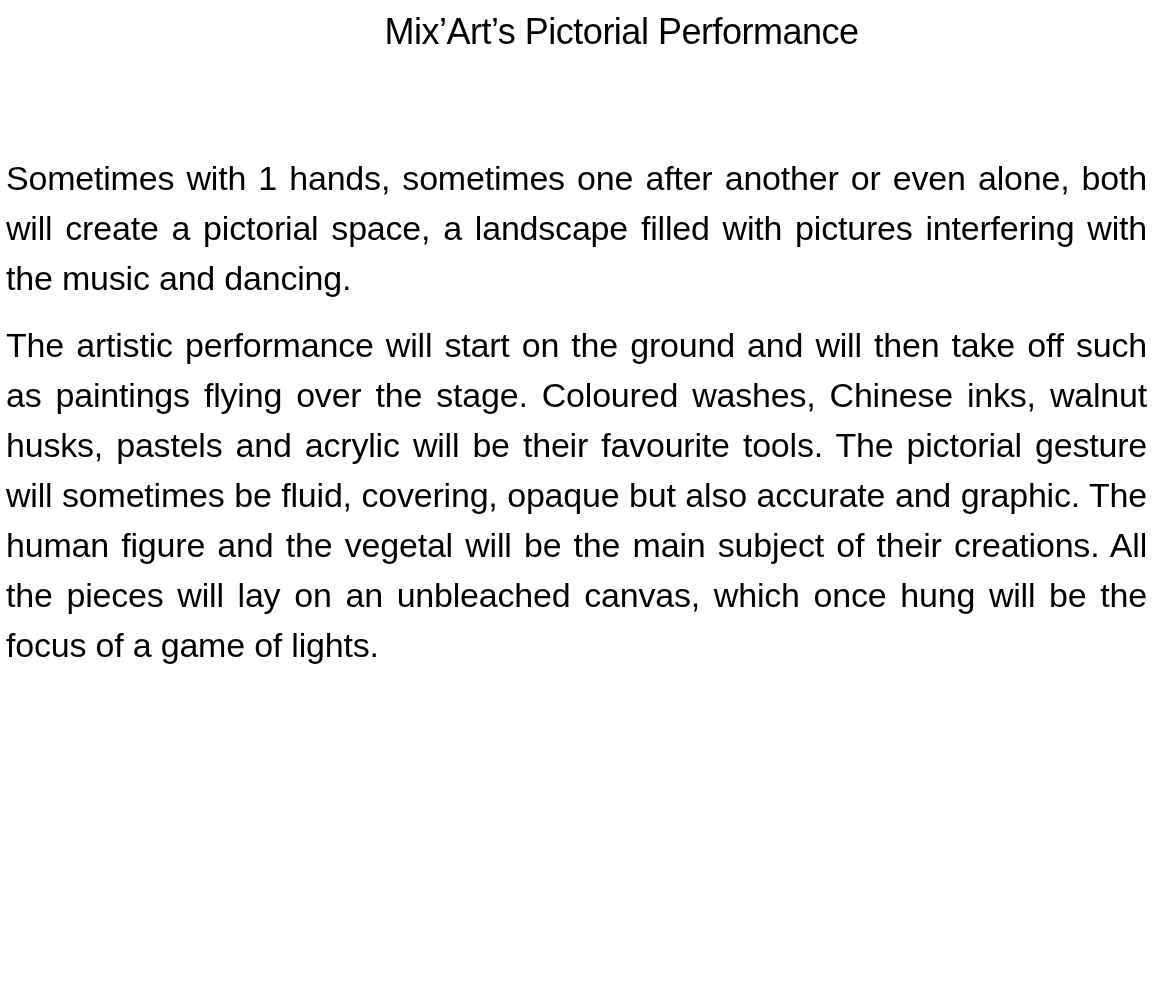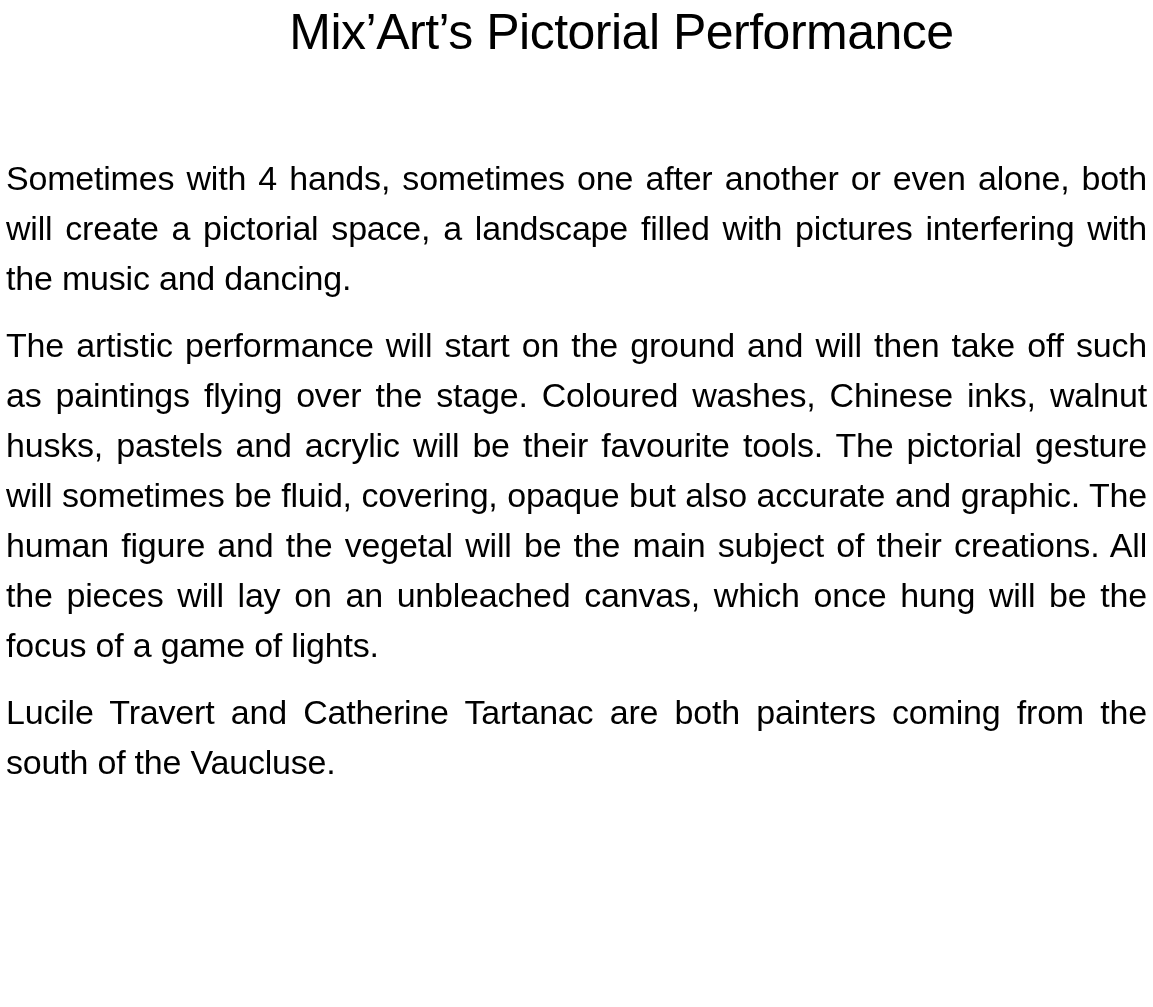--- a/index.html
+++ b/index.html
@@ -14,21 +14,21 @@
     box-sizing: border-box;
     background: #ffffff;
     color: #000000;
     padding: 2px 6px 0 6px;
     overflow: hidden;
     font-family: "Liberation Sans", sans-serif;
   }
   .doc-title {
     margin: 2px 0 93px 0;
     padding-left: 90px;           
-    font-size: 50px;
+    font-size: 36px;
     line-height: 56px;
     font-weight: 400;
     text-align: center;
     white-space: nowrap;
     letter-spacing: -0.5px;
   }
   .doc-body p {
     margin: 0 0 17px 0;
     font-size: 34px;
     line-height: 50px;
@@ -40,17 +40,16 @@
   .doc-body p:last-child {
     margin-bottom: 0;
   }
 </style>
 </head>
 <body>
 
 <div class="page">
   <h1 class="doc-title">Mix’Art’s Pictorial Performance</h1>
   <div class="doc-body">
-      <p>Sometimes with 4 hands, sometimes one after another or even alone, both will create a pictorial space, a landscape filled with pictures interfering with the music and dancing.</p>
+      <p>Sometimes with 1 hands, sometimes one after another or even alone, both will create a pictorial space, a landscape filled with pictures interfering with the music and dancing.</p>
       <p>The artistic performance will start on the ground and will then take off such as paintings flying over the stage. Coloured washes, Chinese inks, walnut husks, pastels and acrylic will be their favourite tools. The pictorial gesture will sometimes be fluid, covering, opaque but also accurate and graphic. The human figure and the vegetal will be the main subject of their creations. All the pieces will lay on an unbleached canvas, which once hung will be the focus of a game of lights.</p>
-      <p>Lucile Travert and Catherine Tartanac are both painters coming from the south of the Vaucluse.</p>
     </div>
 </div>
 
 </body></html>

